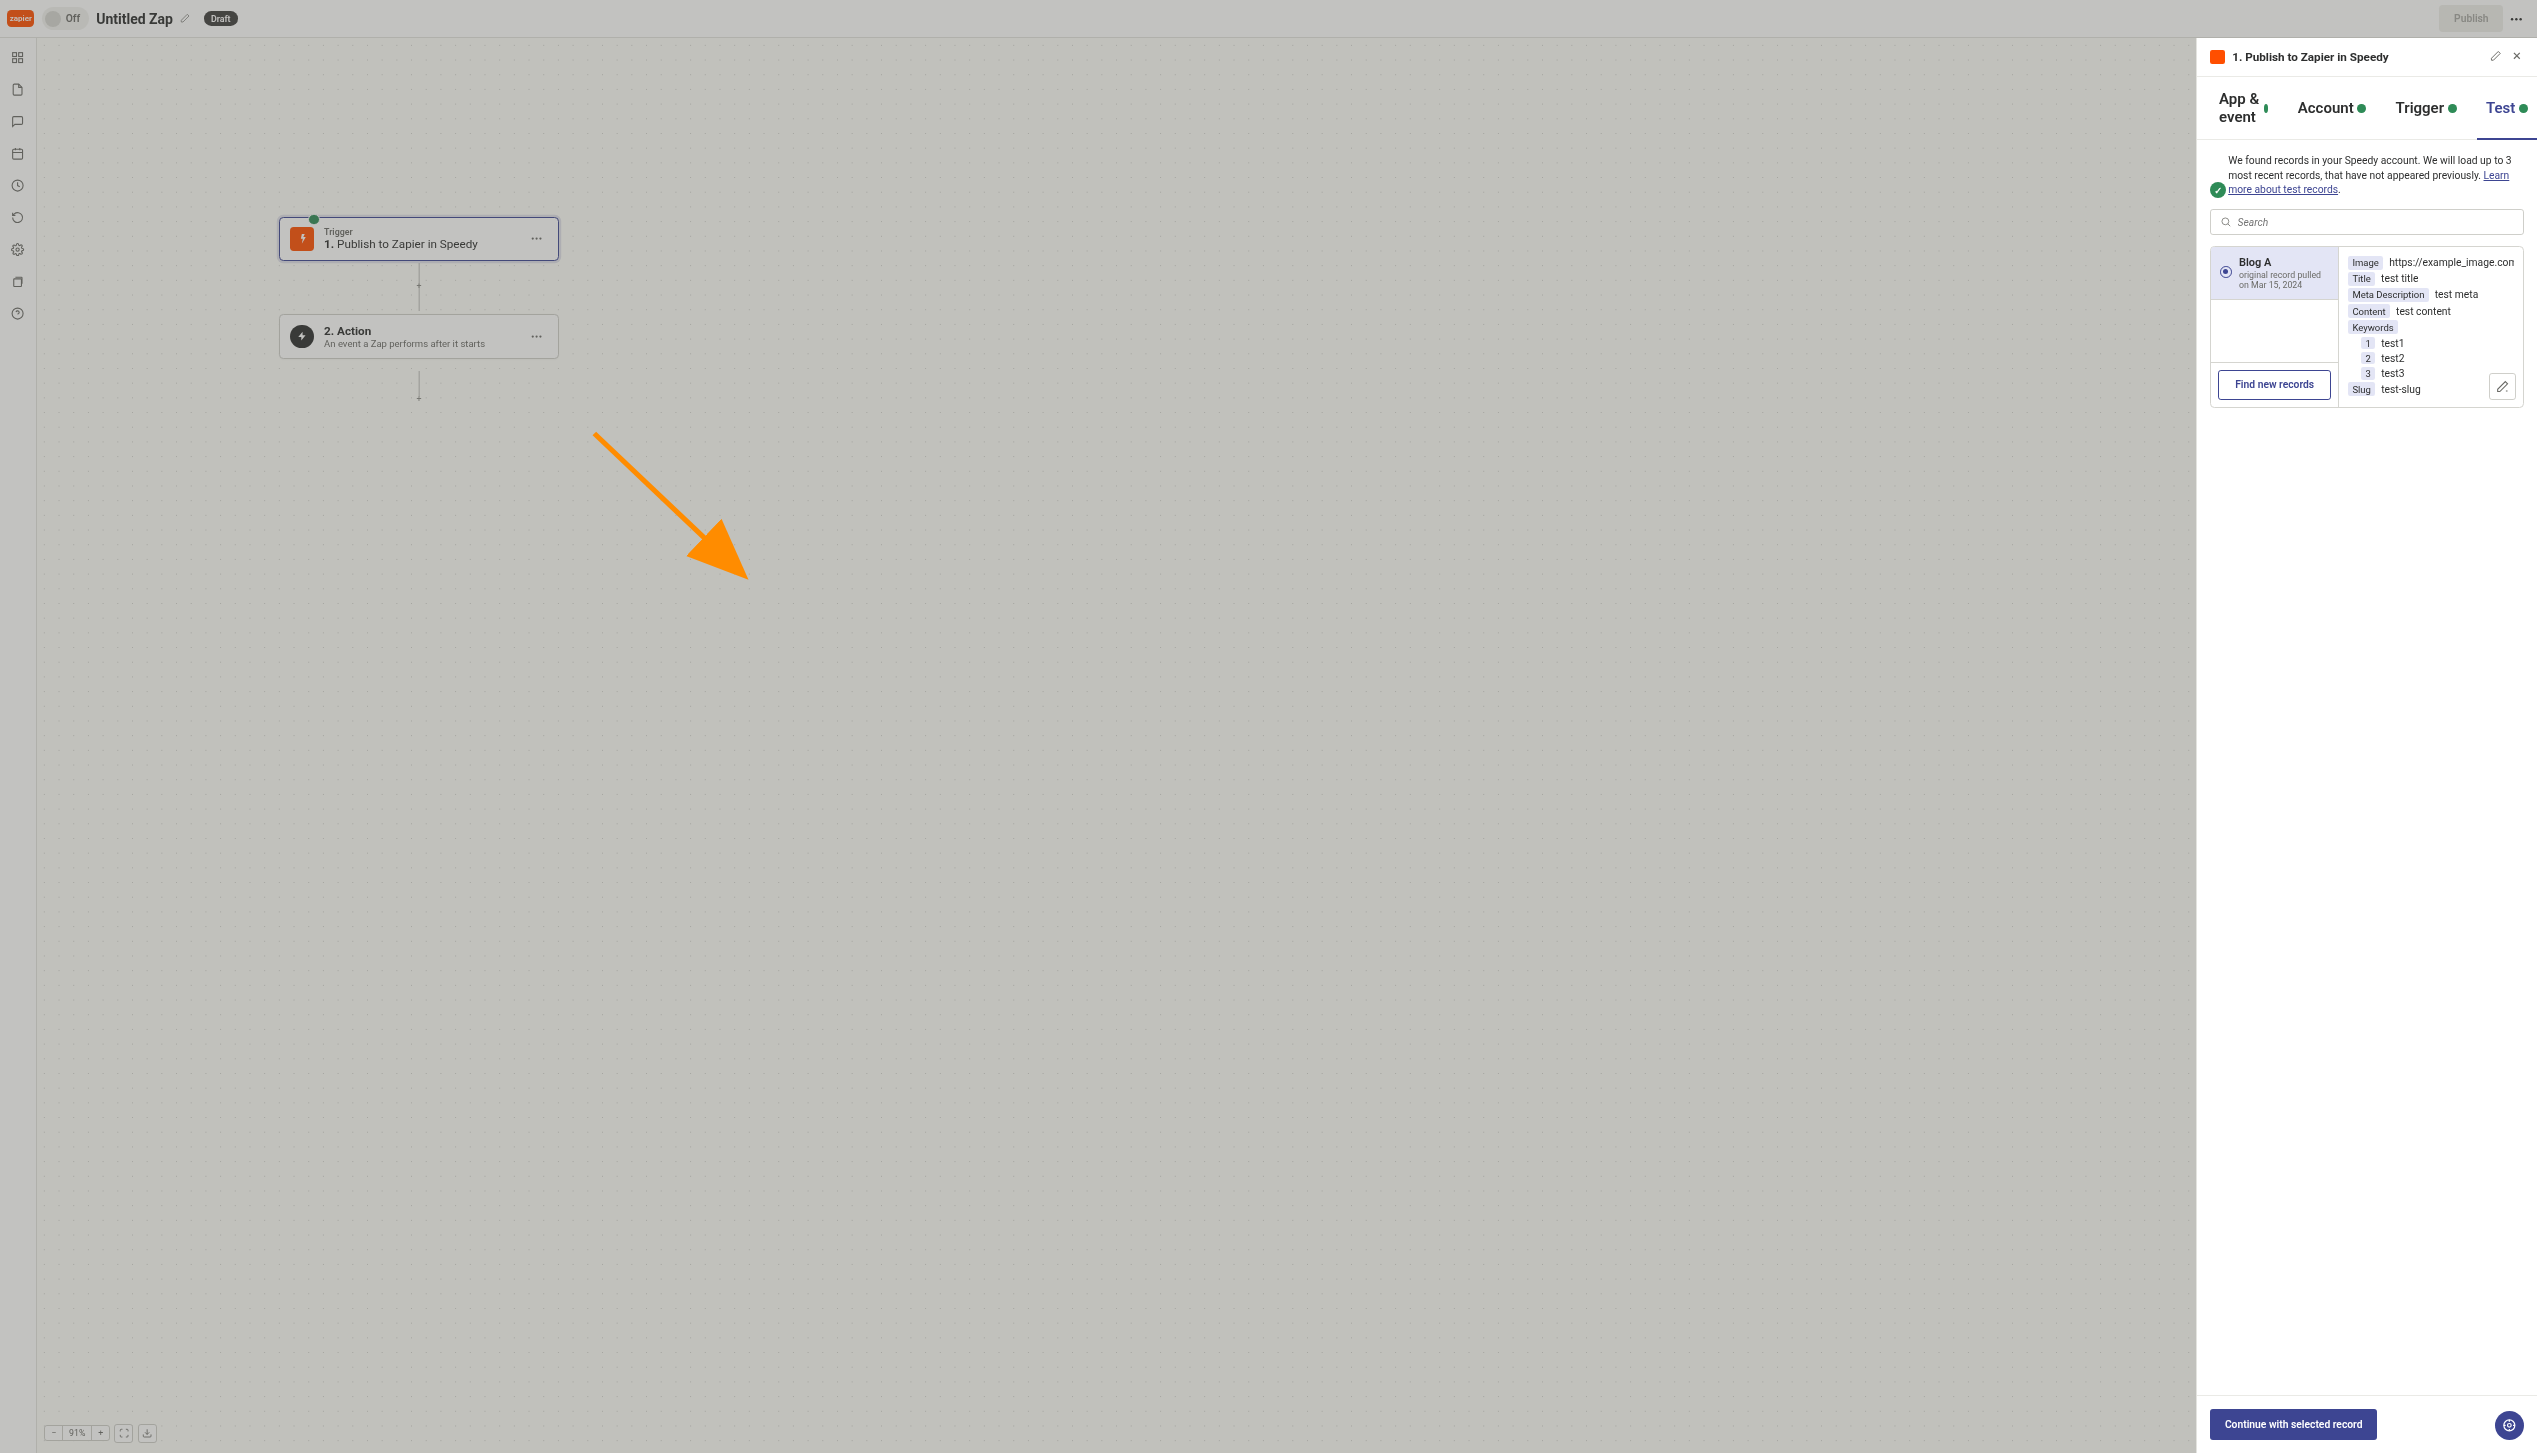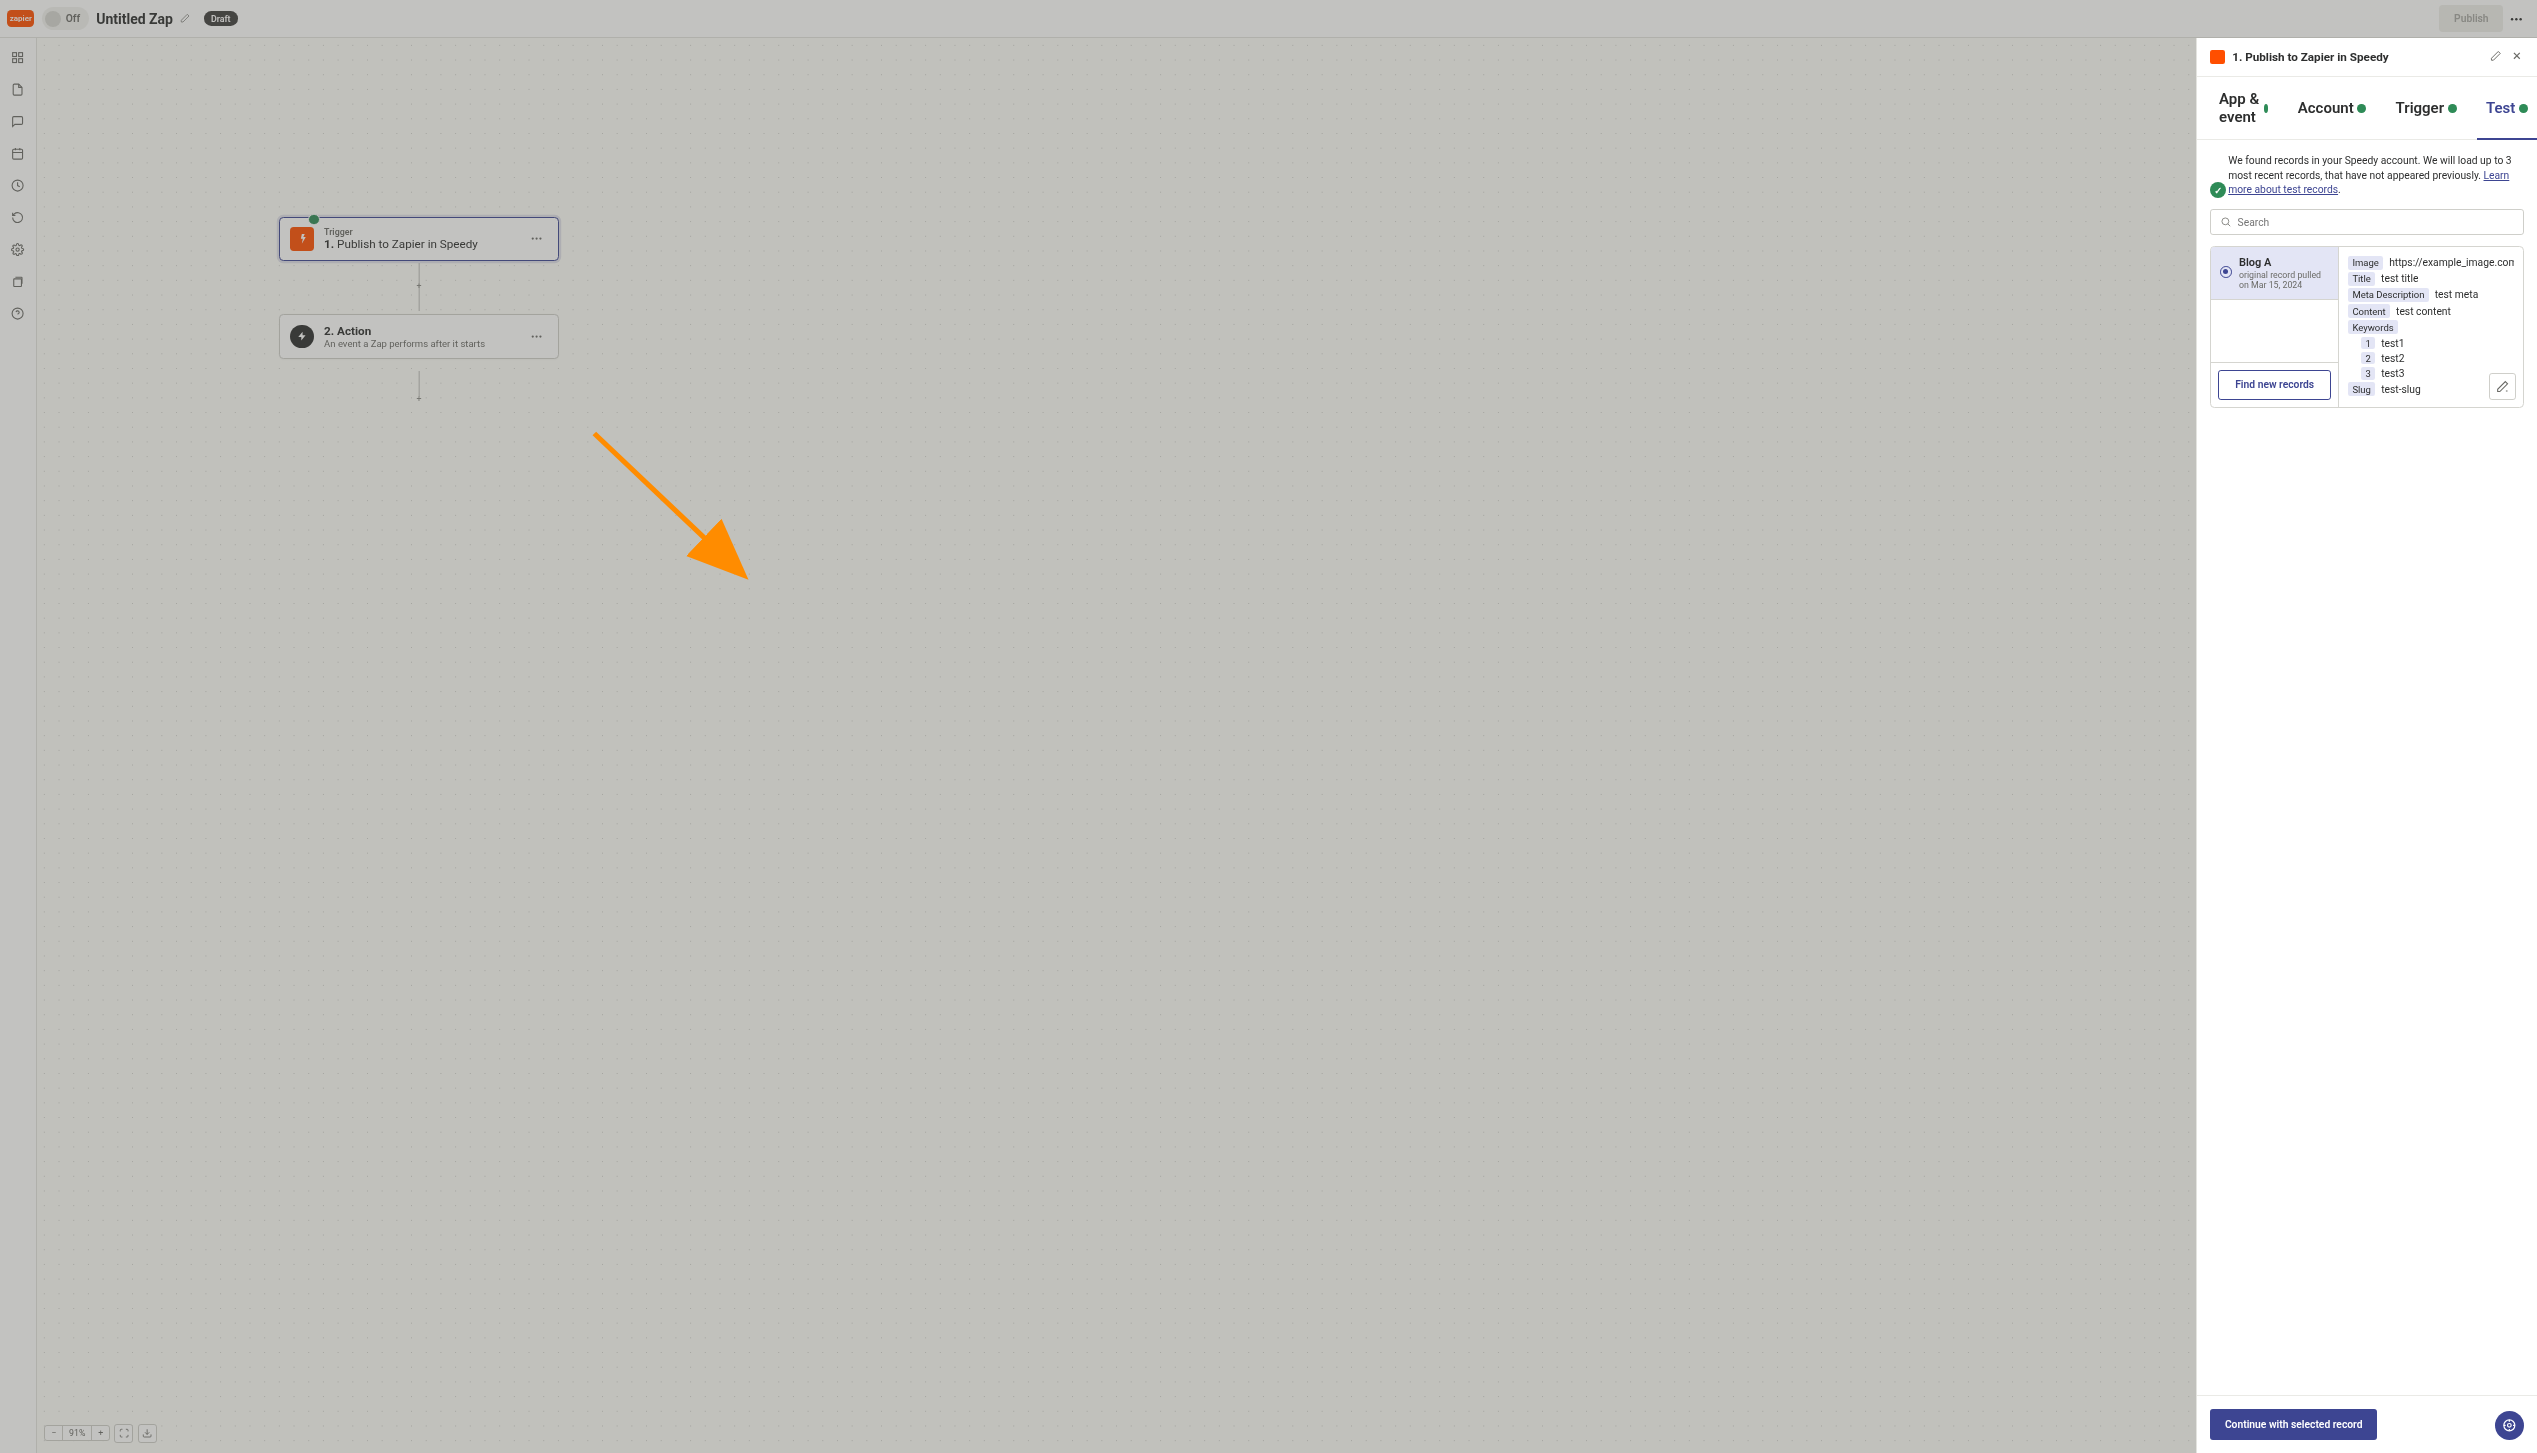--- a/index.html
+++ b/index.html
@@ -73,21 +73,21 @@
 
 
 .sp-body { flex: 1; overflow: auto; padding: 13.2px; display: flex; flex-direction: column; gap: 10.3px; }
 .info-row { display: flex; gap: 2px; align-items: flex-end; }
 .info-check { width: 16px; height: 16px; background: #2e8b57; border-radius: 50%; flex-shrink: 0; display: flex; align-items: center; justify-content: center; }
 .info-check::after { content: '✓'; color: #fff; font-size: 9.5px; font-weight: bold; }
 .info-text { font-size: 10.3px; color: #2d2e2e; line-height: 1.45; }
 .info-text a { color: #3d4592; text-decoration: underline; }
 
 .search-box { display: flex; align-items: center; border: 0.7px solid #cfcfca; border-radius: 2.9px; padding: 5.9px 8.8px; gap: 5.9px; }
-.search-box input { border: none; outline: none; flex: 1; font-size: 10.3px; background: transparent; }
+.search-box input { border: none; outline: none; flex: 1; font-size: 10.3px; background: transparent; font-style: italic; }
 
 .record-box { border: 0.7px solid #d5d5d0; border-radius: 4.4px; display: flex; overflow: hidden; }
 .record-left { width: 128px; border-right: 0.7px solid #d5d5d0; display: flex; flex-direction: column; }
 .record-item { padding: 8.8px 8.8px; display: flex; gap: 7.3px; align-items: flex-start; background: #e3e5f5; border-bottom: 0.7px solid #d5d5d0; cursor: pointer; }
 .radio { width: 11.7px; height: 11.7px; border: 1.5px solid #3d4592; border-radius: 50%; position: relative; flex-shrink: 0; margin-top: 10.3px; }
 .radio::after { content: ''; position: absolute; inset: 2.2px; background: #3d4592; border-radius: 50%; }
 .record-name { font-size: 11px; font-weight: 600; color: #2d2e2e; }
 .record-meta { font-size: 8.8px; color: #6b6b67; margin-top: 1.5px; }
 .record-left-footer { margin-top: auto; padding: 7.3px; border-top: 0.7px solid #d5d5d0; }
 .find-btn { width: 100%; border: 0.7px solid #3d4592; color: #3d4592; background: #fff; font-size: 10.3px; font-weight: 600; padding: 7.3px; border-radius: 2.9px; cursor: pointer; }

